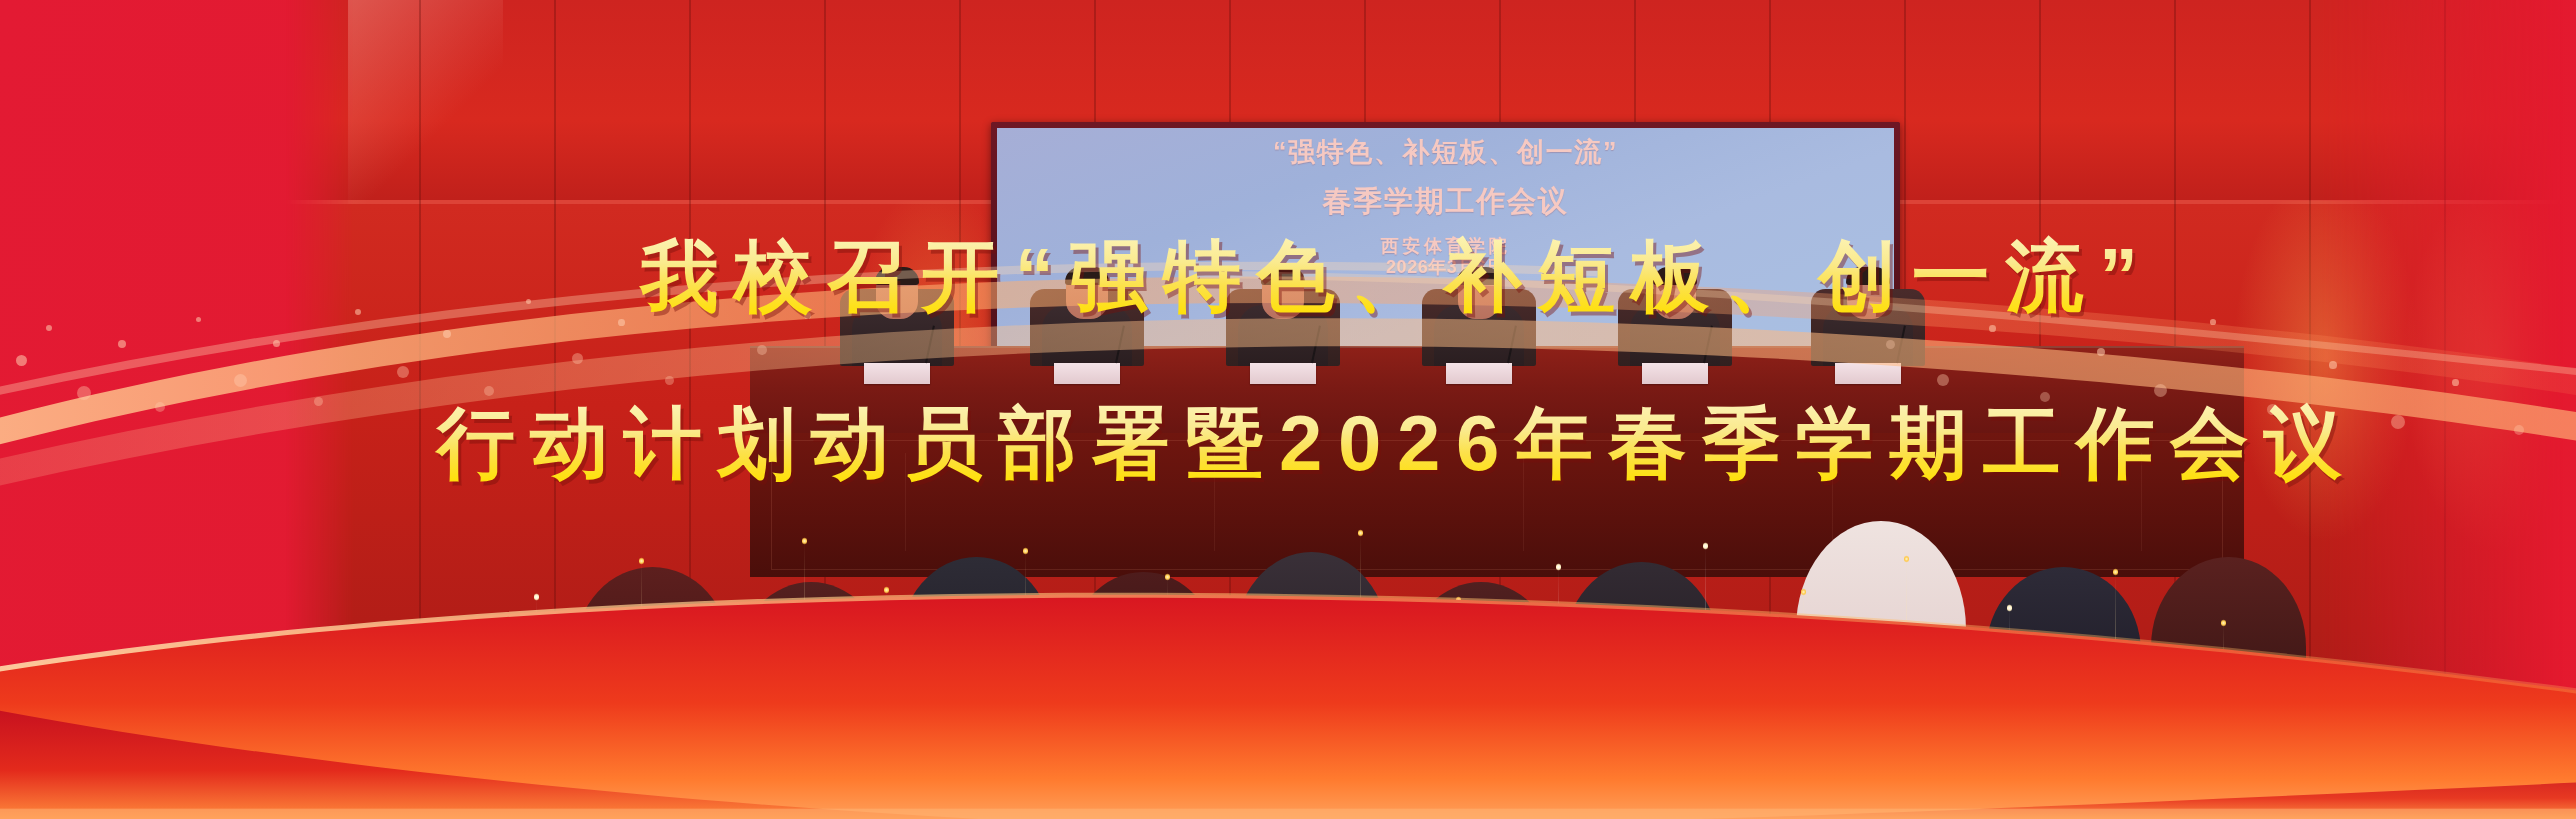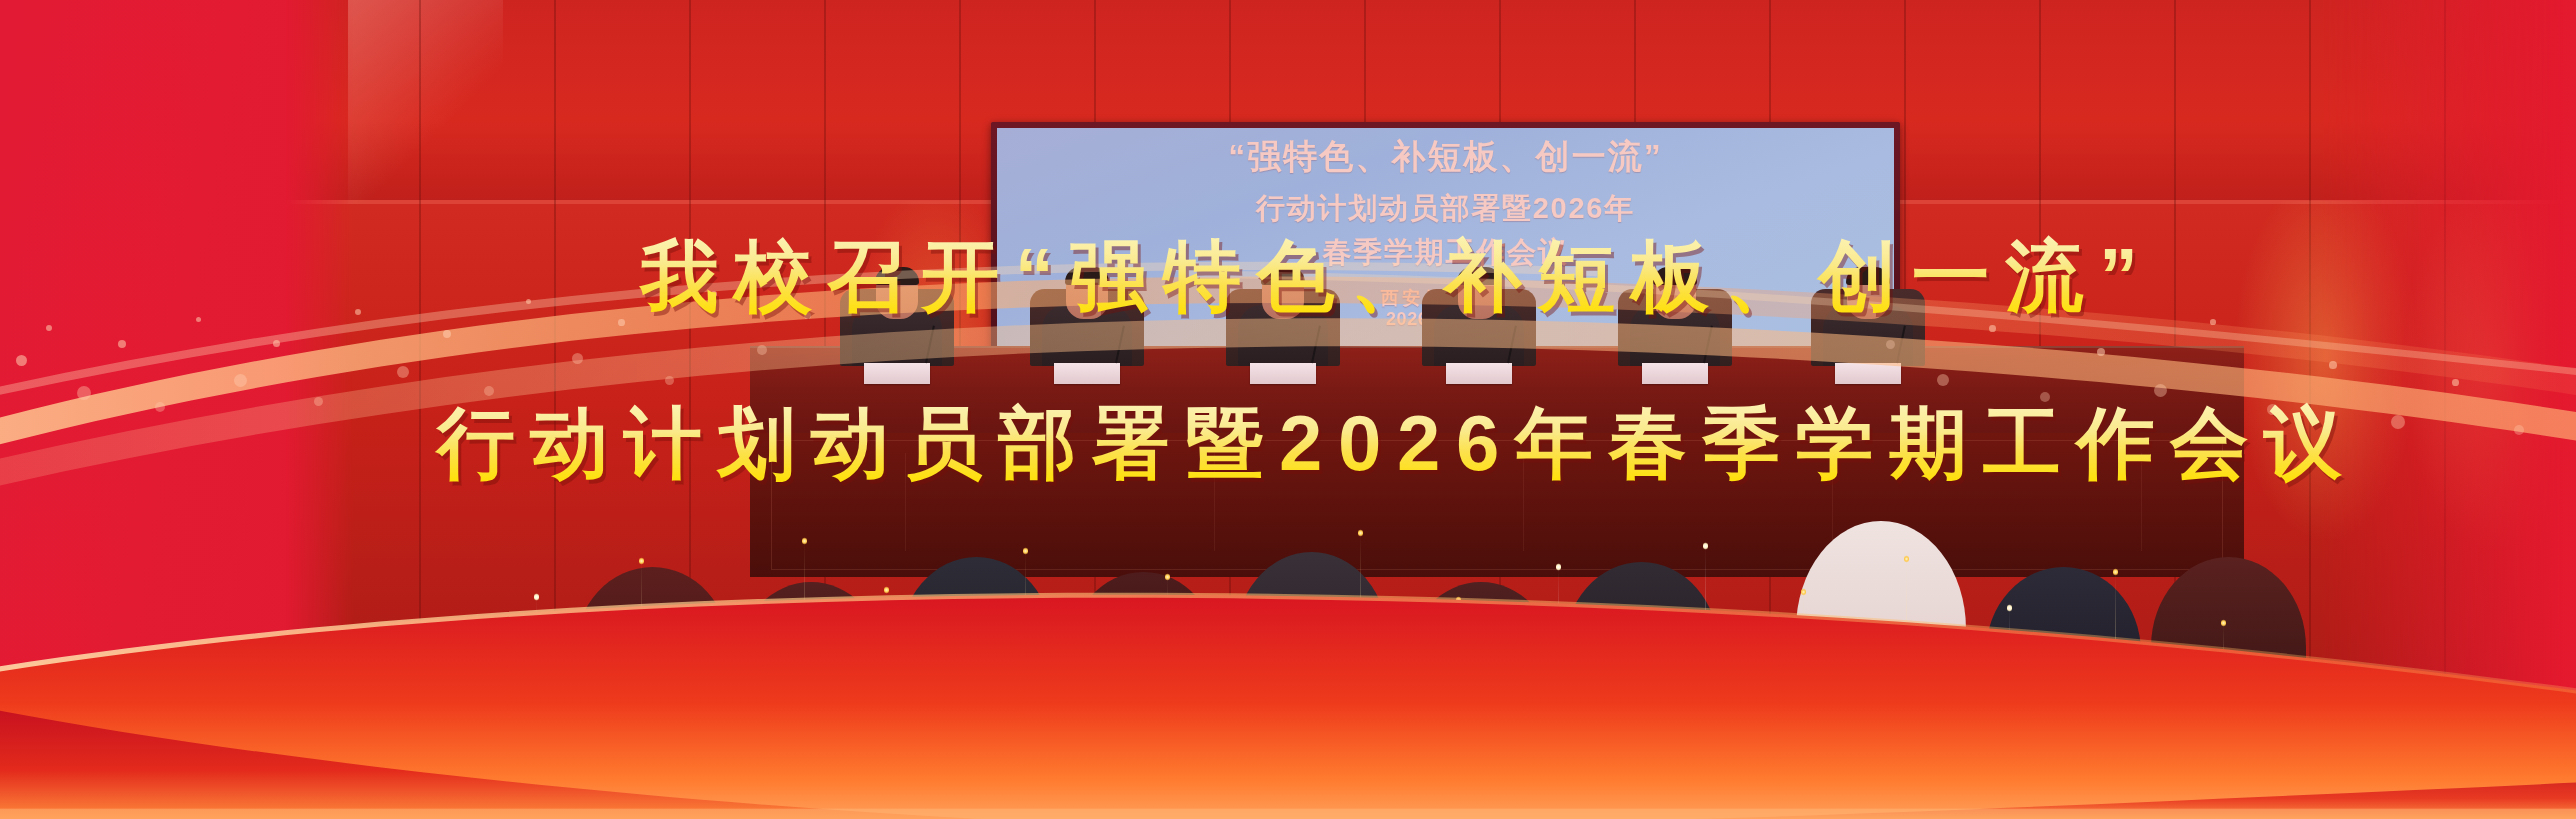--- a/index.html
+++ b/index.html
@@ -76,21 +76,21 @@
     padding-top:11.3px;
     text-align:center;
   }
   .screen .sl{
     color:#F6C9C2;
     text-shadow:0 0.5px 1px rgba(140,90,110,.35);
     font-weight:700;
     letter-spacing:.06em;
     line-height:1.0;
   }
-  .screen .sl1{font-size:34px;margin-bottom:20.6px;}
+  .screen .sl1{font-size:27px;margin-bottom:20.6px;}
   .screen .sl2{font-size:29px;margin-bottom:15.5px;}
   .screen .sl3{font-size:29px;margin-bottom:21.6px;}
   .screen .sl4{font-size:18px;margin-bottom:3.1px;letter-spacing:.20em;}
   .screen .sl5{font-size:18px;letter-spacing:.03em;}
 
   
   .dais{
     position:absolute;left:464px;top:346px;width:1494px;height:98px;
     background:linear-gradient(180deg,#8E2018 0%,#7A1A14 42%,#651410 100%);
     border-top:2.1px solid rgba(255,180,150,.28);
@@ -196,21 +196,20 @@
   <div class="photo">
     <div class="photo-inner">
       <div class="wall"></div>
       <div class="wall-upper"></div>
       <div class="panel-lines"></div>
       <div class="spotlights"></div>
 
       <div class="screen-frame">
         <div class="screen">
           <div class="sl sl1">“强特色、补短板、创一流”</div>
-          <div class="sl sl2">行动计划动员部署暨2026年</div>
           <div class="sl sl3">春季学期工作会议</div>
           <div class="sl sl4">西安体育学院</div>
           <div class="sl sl5">2026年3月6日</div>
         </div>
       </div>
 
       <div class="dais"></div>
       <div class="dais-front"></div>
       <div class="dais-diamonds"></div>
 

